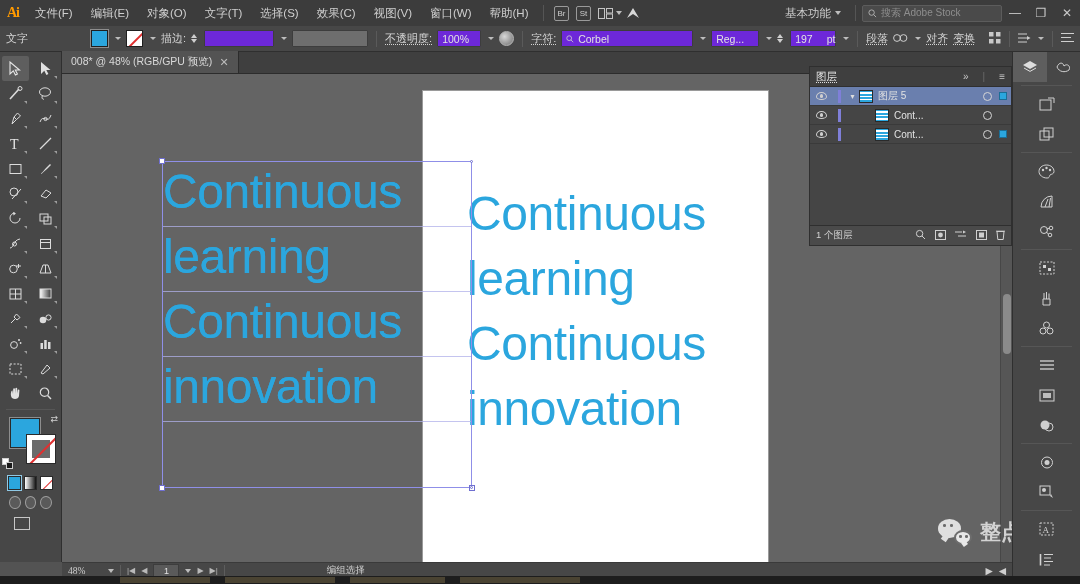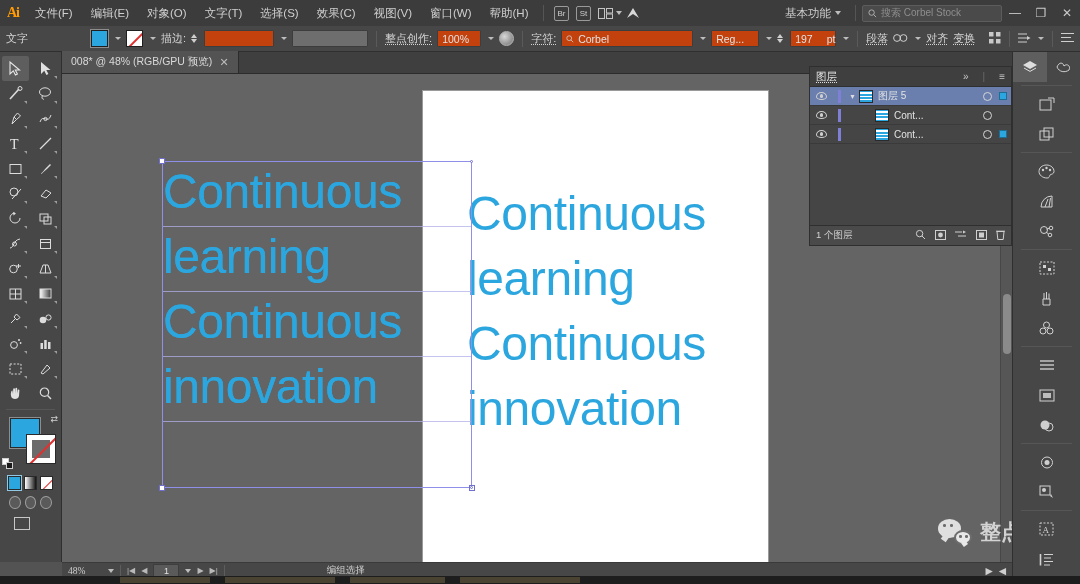--- a/index.html
+++ b/index.html
@@ -57,21 +57,21 @@
   .swatch.fill{ background:#2ba6de; outline:1px solid #8d8d8d; }
   .swatch.stroke{
     background:#fff; position:relative; overflow:hidden;
   }
   .swatch.stroke:after{
     content:""; position:absolute; left:-3px; top:7px; width:26px; height:1.6px;
     background:#e03030; transform:rotate(-45deg);
   }
   .mini-caret{ width:0;height:0;border-left:3px solid transparent;border-right:3px solid transparent;border-top:3.5px solid #bdbdbd;margin-left:2px; }
   .cb-field{
-    height:17px;background:#c2410c;border:1px solid #3d3d3d;border-radius:1px;
+    height:17px;background:#6d28d9;border:1px solid #3d3d3d;border-radius:1px;
     display:flex;align-items:center;padding:0 4px;font-size:10.5px;color:#e2e2e2;
   }
   .stepper{ display:flex;flex-direction:column;gap:1px;margin-right:2px; }
   .stepper i{ width:0;height:0;border-left:3px solid transparent;border-right:3px solid transparent; }
   .stepper i.up{ border-bottom:4px solid #cfcfcf; }
   .stepper i.dn{ border-top:4px solid #cfcfcf; }
   .underlinelbl{ text-decoration:underline; text-decoration-style:dotted; text-underline-offset:2px; }
   .circle-ico{ width:15px;height:15px;border-radius:50%;border:1px solid #b5b5b5;
     background:radial-gradient(circle at 35% 35%, #d8d8d8 0%, #8e8e8e 70%); }
 
@@ -303,21 +303,21 @@
   <div class="workspace-sel">
     <span>基本功能</span>
     <span class="caret"></span>
   </div>
   <div class="mb-sep"></div>
   <div class="stock-search">
     <svg width="9" height="9" viewBox="0 0 10 10">
       <circle cx="4" cy="4" r="3" fill="none" stroke="#b5b5b5"></circle>
       <line x1="6.2" y1="6.2" x2="9" y2="9" stroke="#b5b5b5"></line>
     </svg>
-    <span>搜索 Corbel Stock</span>
+    <span>搜索 Adobe Stock</span>
   </div>
   <div class="win-btn">—</div>
   <div class="win-btn">❐</div>
   <div class="win-btn">✕</div>
 </div>
 
 <div id="controlbar">
   <div class="cb-label" style="width:80px">文字</div>
 
   <div class="swatch fill"></div>
@@ -328,21 +328,21 @@
   <div class="cb-label">描边:</div>
   <div class="stepper">
       <i class="up"></i>
       <i class="dn"></i>
     </div>
   <div class="cb-field" style="width:70px"></div>
   <div class="mini-caret"></div>
   <div class="cb-field" style="width:76px;background:#6e6e6e"></div>
 
   <div class="cb-sep"></div>
-  <div class="cb-label underlinelbl">整点创作:</div>
+  <div class="cb-label underlinelbl">不透明度:</div>
   <div class="cb-field" style="width:44px">100%</div>
   <div class="mini-caret"></div>
   <div class="circle-ico"></div>
 
   <div class="cb-sep"></div>
   <div class="cb-label underlinelbl">字符:</div>
   <div class="cb-field" style="width:132px">
     <svg width="8" height="8" viewBox="0 0 10 10" style="margin-right:4px">
       <circle cx="4" cy="4" r="3" fill="none" stroke="#d0d0d0"></circle>
         <line x1="6.2" y1="6.2" x2="9" y2="9" stroke="#d0d0d0"></line>

